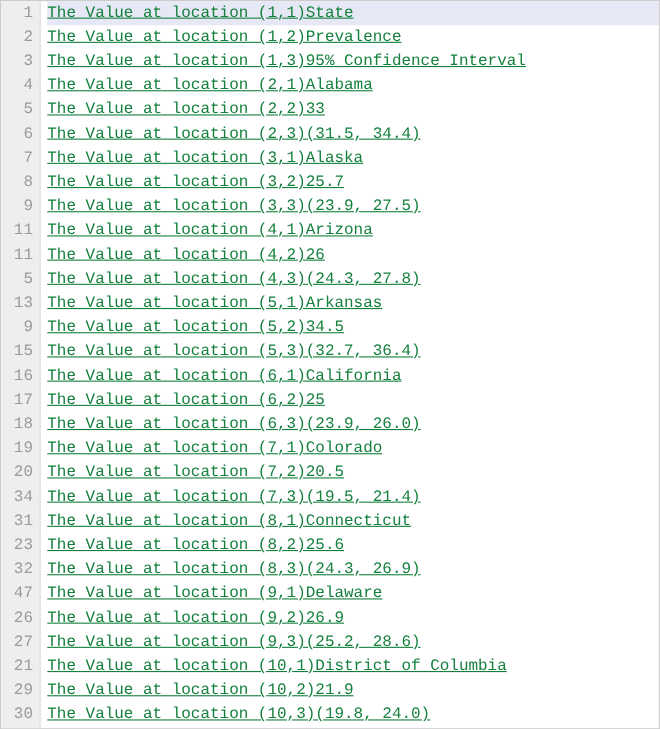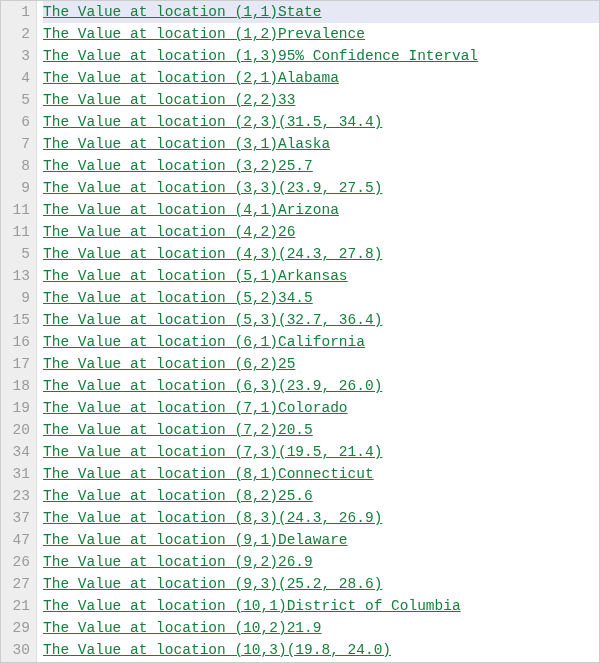--- a/index.html
+++ b/index.html
@@ -62,21 +62,21 @@
       <div>9</div>
       <div>15</div>
       <div>16</div>
       <div>17</div>
       <div>18</div>
       <div>19</div>
       <div>20</div>
       <div>34</div>
       <div>31</div>
       <div>23</div>
-      <div>37</div>
+      <div>32</div>
       <div>47</div>
       <div>26</div>
       <div>27</div>
       <div>21</div>
       <div>29</div>
       <div>30</div>
     </div>
   <div class="code" id="code"><div class="line current">The Value at location (1,1)State</div><div class="line">The Value at location (1,2)Prevalence</div><div class="line">The Value at location (1,3)95% Confidence Interval</div><div class="line">The Value at location (2,1)Alabama</div><div class="line">The Value at location (2,2)33</div><div class="line">The Value at location (2,3)(31.5, 34.4)</div><div class="line">The Value at location (3,1)Alaska</div><div class="line">The Value at location (3,2)25.7</div><div class="line">The Value at location (3,3)(23.9, 27.5)</div><div class="line">The Value at location (4,1)Arizona</div><div class="line">The Value at location (4,2)26</div><div class="line">The Value at location (4,3)(24.3, 27.8)</div><div class="line">The Value at location (5,1)Arkansas</div><div class="line">The Value at location (5,2)34.5</div><div class="line">The Value at location (5,3)(32.7, 36.4)</div><div class="line">The Value at location (6,1)California</div><div class="line">The Value at location (6,2)25</div><div class="line">The Value at location (6,3)(23.9, 26.0)</div><div class="line">The Value at location (7,1)Colorado</div><div class="line">The Value at location (7,2)20.5</div><div class="line">The Value at location (7,3)(19.5, 21.4)</div><div class="line">The Value at location (8,1)Connecticut</div><div class="line">The Value at location (8,2)25.6</div><div class="line">The Value at location (8,3)(24.3, 26.9)</div><div class="line">The Value at location (9,1)Delaware</div><div class="line">The Value at location (9,2)26.9</div><div class="line">The Value at location (9,3)(25.2, 28.6)</div><div class="line">The Value at location (10,1)District of Columbia</div><div class="line">The Value at location (10,2)21.9</div><div class="line">The Value at location (10,3)(19.8, 24.0)</div></div>
 </div>
 

